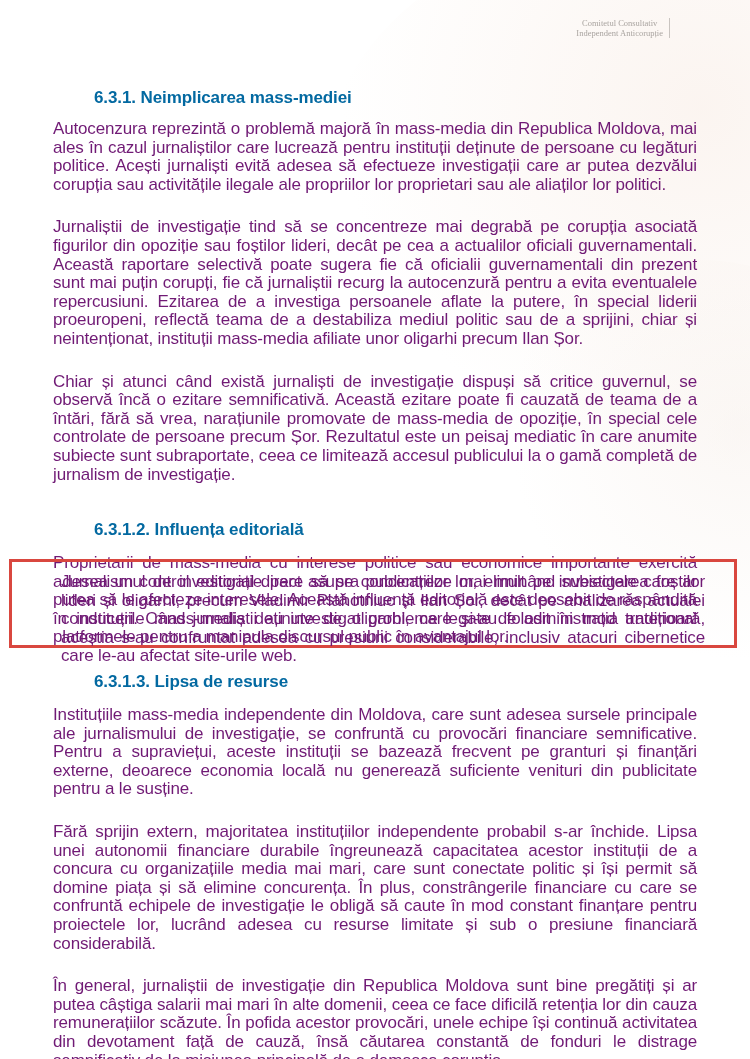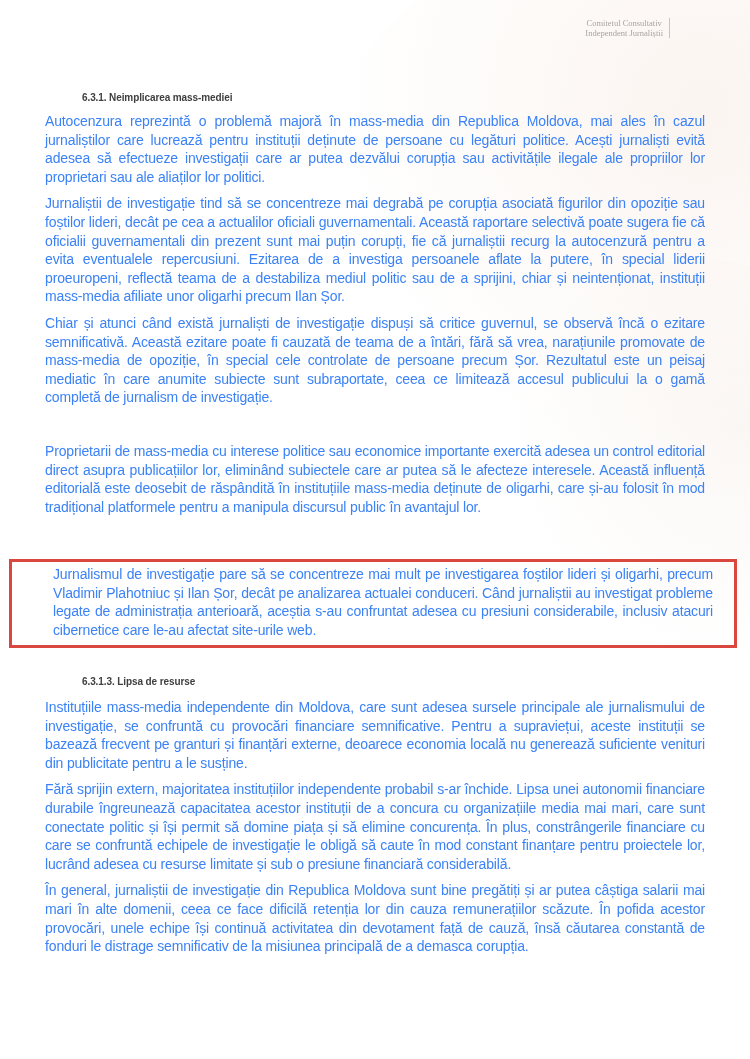--- a/index.html
+++ b/index.html
@@ -48,32 +48,32 @@
       border-right: 1px solid #c9c4c0;
     }
     .content {
       position: absolute;
       left: 45px;
       top: 88px;
       width: 660px;
     }
     .h {
       font-weight: bold;
-      font-size: 10px;
+      font-size: 17px;
       line-height: 19px;
-      margin: 0 0 0 37px;
-      color: #404040;
+      margin: 0 0 0 49px;
+      color: #0369a1;
       letter-spacing: -0.1px;
     }
     .p {
-      font-size: 14px;
+      font-size: 17px;
       line-height: 18.6px;
       text-align: justify;
-      margin: 0;
-      color: #3b82f6;
+      margin: 8px;
+      color: #701a75;
       letter-spacing: -0.15px;
     }
     .gap-s { height: 8px; }
     .highlight-box {
       position: absolute;
       left: 9px;
       top: 559px;
       width: 728px;
       height: 89px;
       border: 3px solid #d9473f;
@@ -87,33 +87,34 @@
     }
   </style>
 </head>
 <body>
 
 <div class="bg-swoosh"></div>
 <div class="bg-swoosh2"></div>
 
 <div class="header-logo">
   <div>Comitetul Consultativ</div>
-  <div>Independent Jurnaliștii</div>
+  <div>Independent Anticorupție</div>
 </div>
 
 <div class="content">
   <div class="h">6.3.1. Neimplicarea mass-mediei</div>
   <div style="height:5px"></div>
   <p class="p">Autocenzura reprezintă o problemă majoră în mass-media din Republica Moldova, mai ales în cazul jurnaliștilor care lucrează pentru instituții deținute de persoane cu legături politice. Acești jurnaliști evită adesea să efectueze investigații care ar putea dezvălui corupția sau activitățile ilegale ale propriilor lor proprietari sau ale aliaților lor politici.</p>
   <div class="gap-s"></div>
   <p class="p">Jurnaliștii de investigație tind să se concentreze mai degrabă pe corupția asociată figurilor din opoziție sau foștilor lideri, decât pe cea a actualilor oficiali guvernamentali. Această raportare selectivă poate sugera fie că oficialii guvernamentali din prezent sunt mai puțin corupți, fie că jurnaliștii recurg la autocenzură pentru a evita eventualele repercusiuni. Ezitarea de a investiga persoanele aflate la putere, în special liderii proeuropeni, reflectă teama de a destabiliza mediul politic sau de a sprijini, chiar și neintenționat, instituții mass-media afiliate unor oligarhi precum Ilan Șor.</p>
   <div class="gap-s"></div>
   <p class="p">Chiar și atunci când există jurnaliști de investigație dispuși să critice guvernul, se observă încă o ezitare semnificativă. Această ezitare poate fi cauzată de teama de a întări, fără să vrea, narațiunile promovate de mass-media de opoziție, în special cele controlate de persoane precum Șor. Rezultatul este un peisaj mediatic în care anumite subiecte sunt subraportate, ceea ce limitează accesul publicului la o gamă completă de jurnalism de investigație.</p>
   <div style="height:28px"></div>
 
+  <div class="h">6.3.1.2. Influența editorială</div>
   <div style="height:7px"></div>
   <p class="p">Proprietarii de mass-media cu interese politice sau economice importante exercită adesea un control editorial direct asupra publicațiilor lor, eliminând subiectele care ar putea să le afecteze interesele. Această influență editorială este deosebit de răspândită în instituțiile mass-media deținute de oligarhi, care și-au folosit în mod tradițional platformele pentru a manipula discursul public în avantajul lor.</p>
 </div>
 
 <div class="highlight-box"></div>
 <div class="highlight-text">
   <p class="p">Jurnalismul de investigație pare să se concentreze mai mult pe investigarea foștilor lideri și oligarhi, precum Vladimir Plahotniuc și Ilan Șor, decât pe analizarea actualei conduceri. Când jurnaliștii au investigat probleme legate de administrația anterioară, aceștia s-au confruntat adesea cu presiuni considerabile, inclusiv atacuri cibernetice care le-au afectat site-urile web.</p>
 </div>
 
 <div class="content" style="top:672px">

